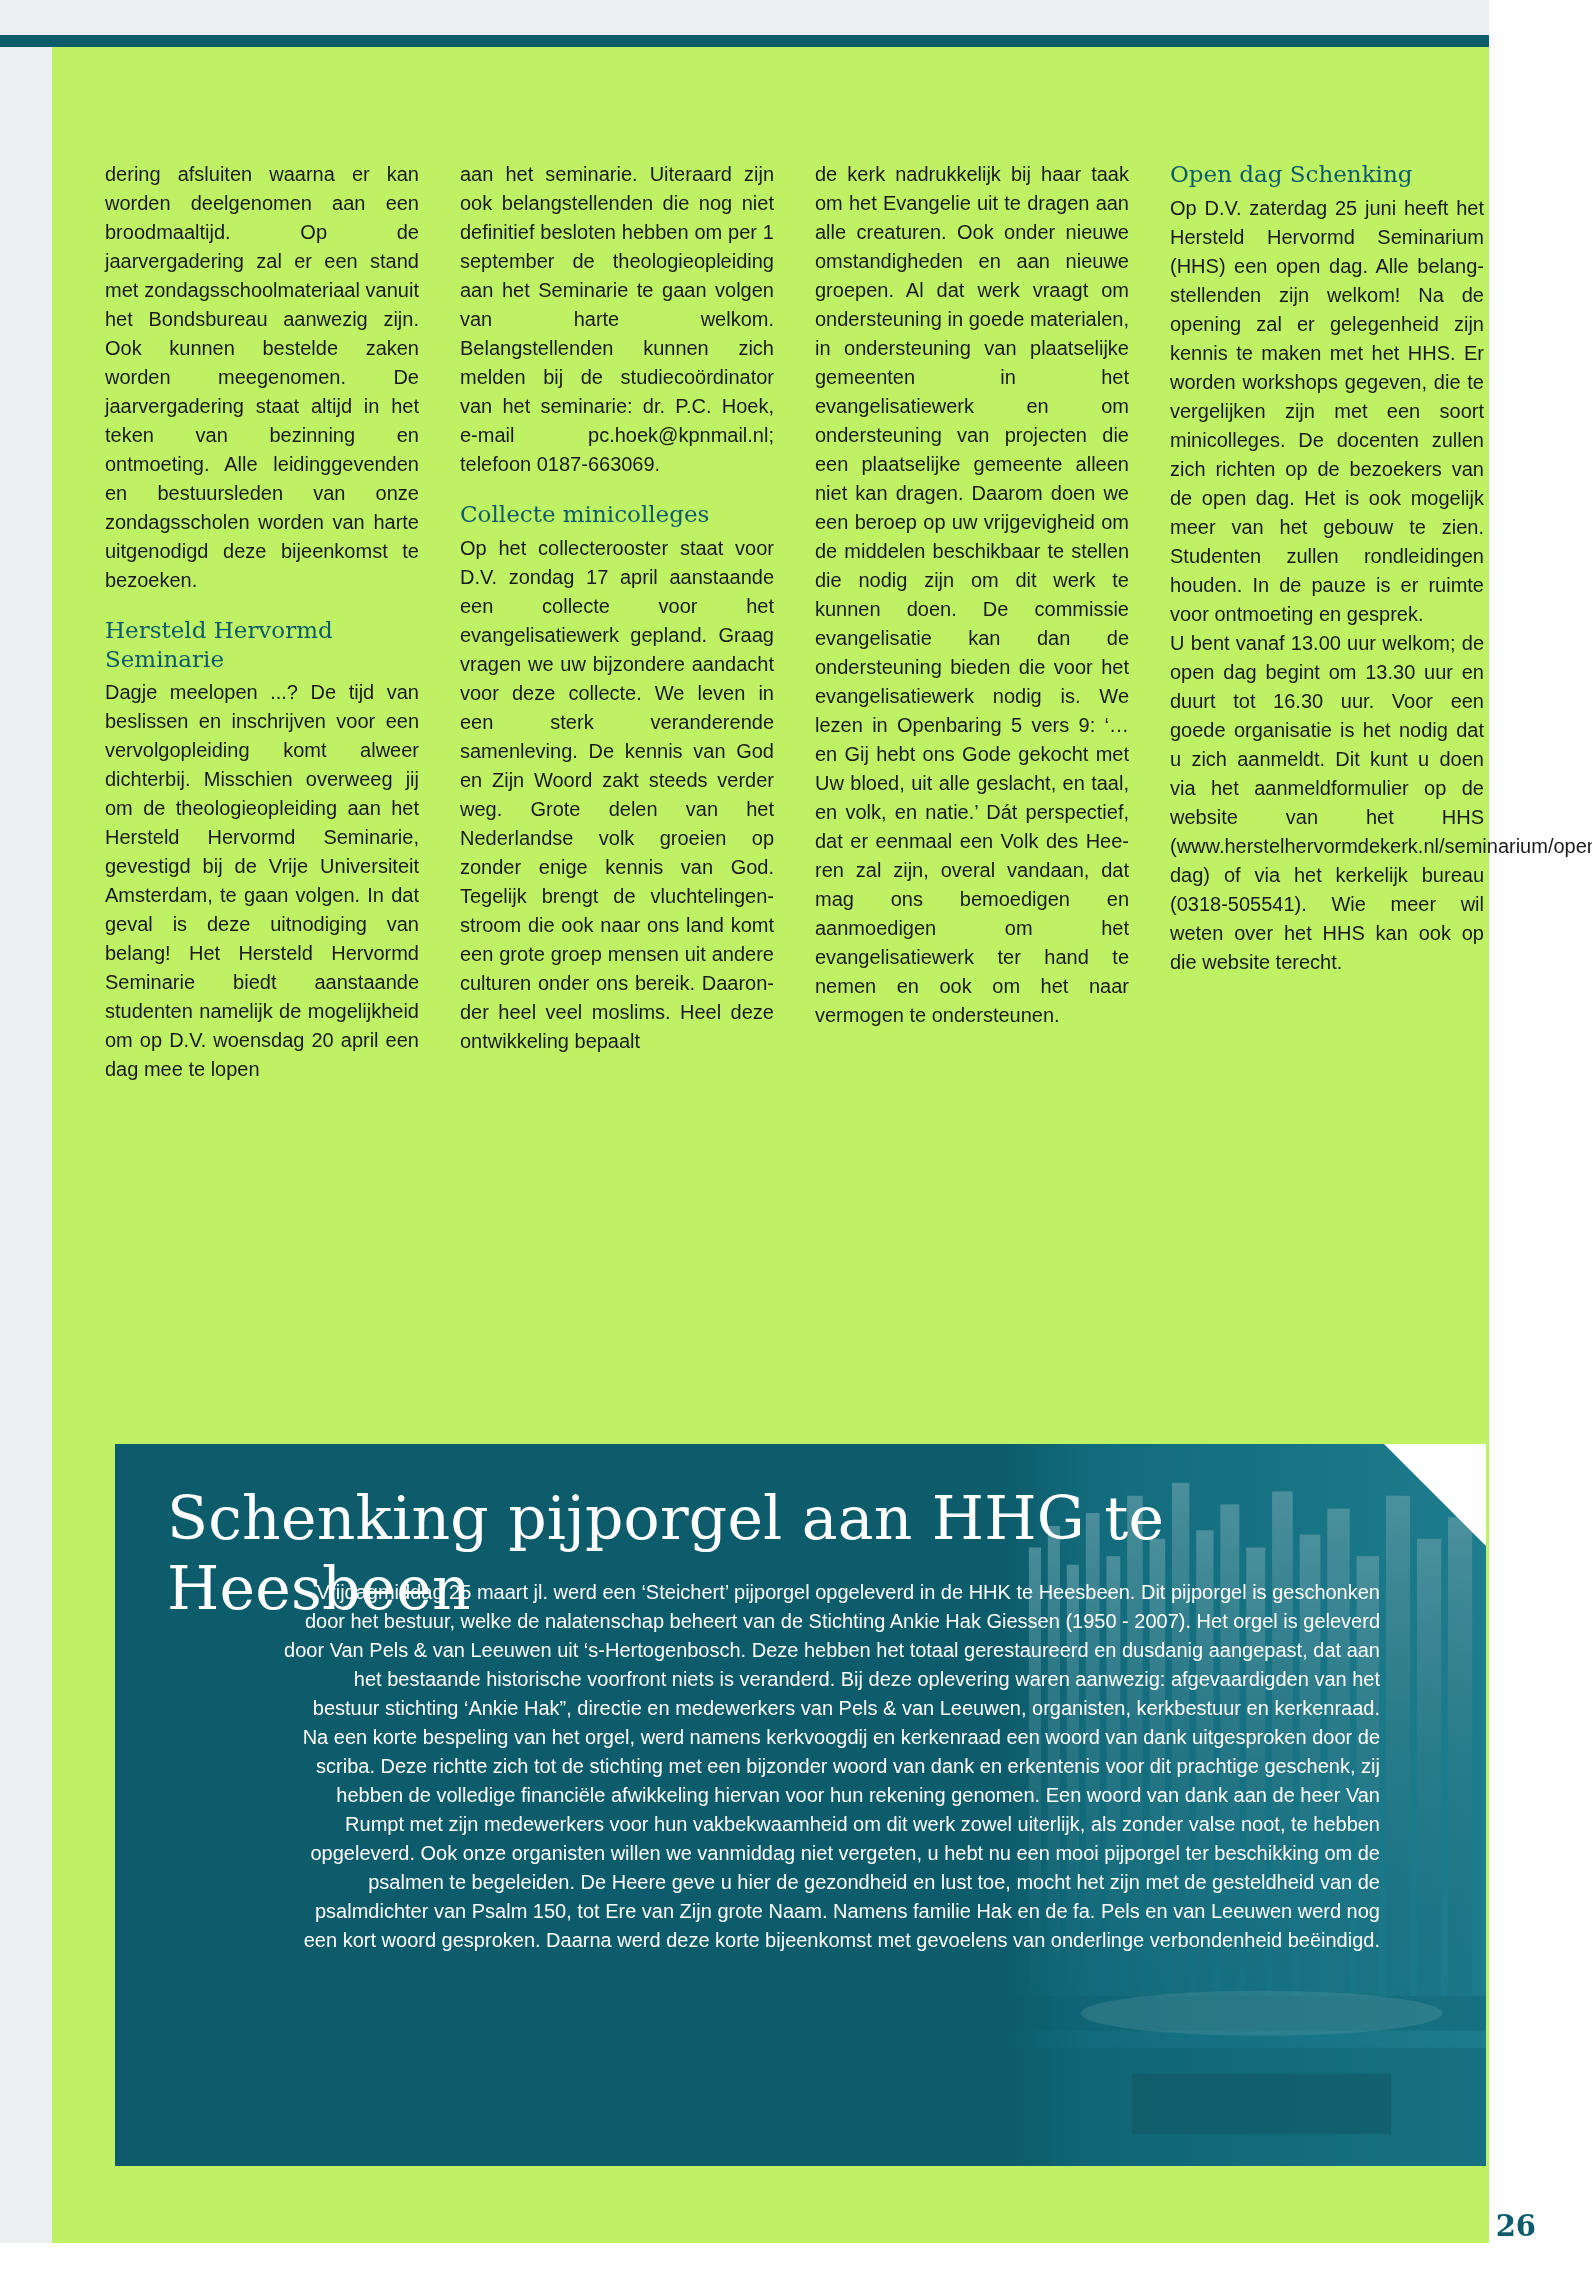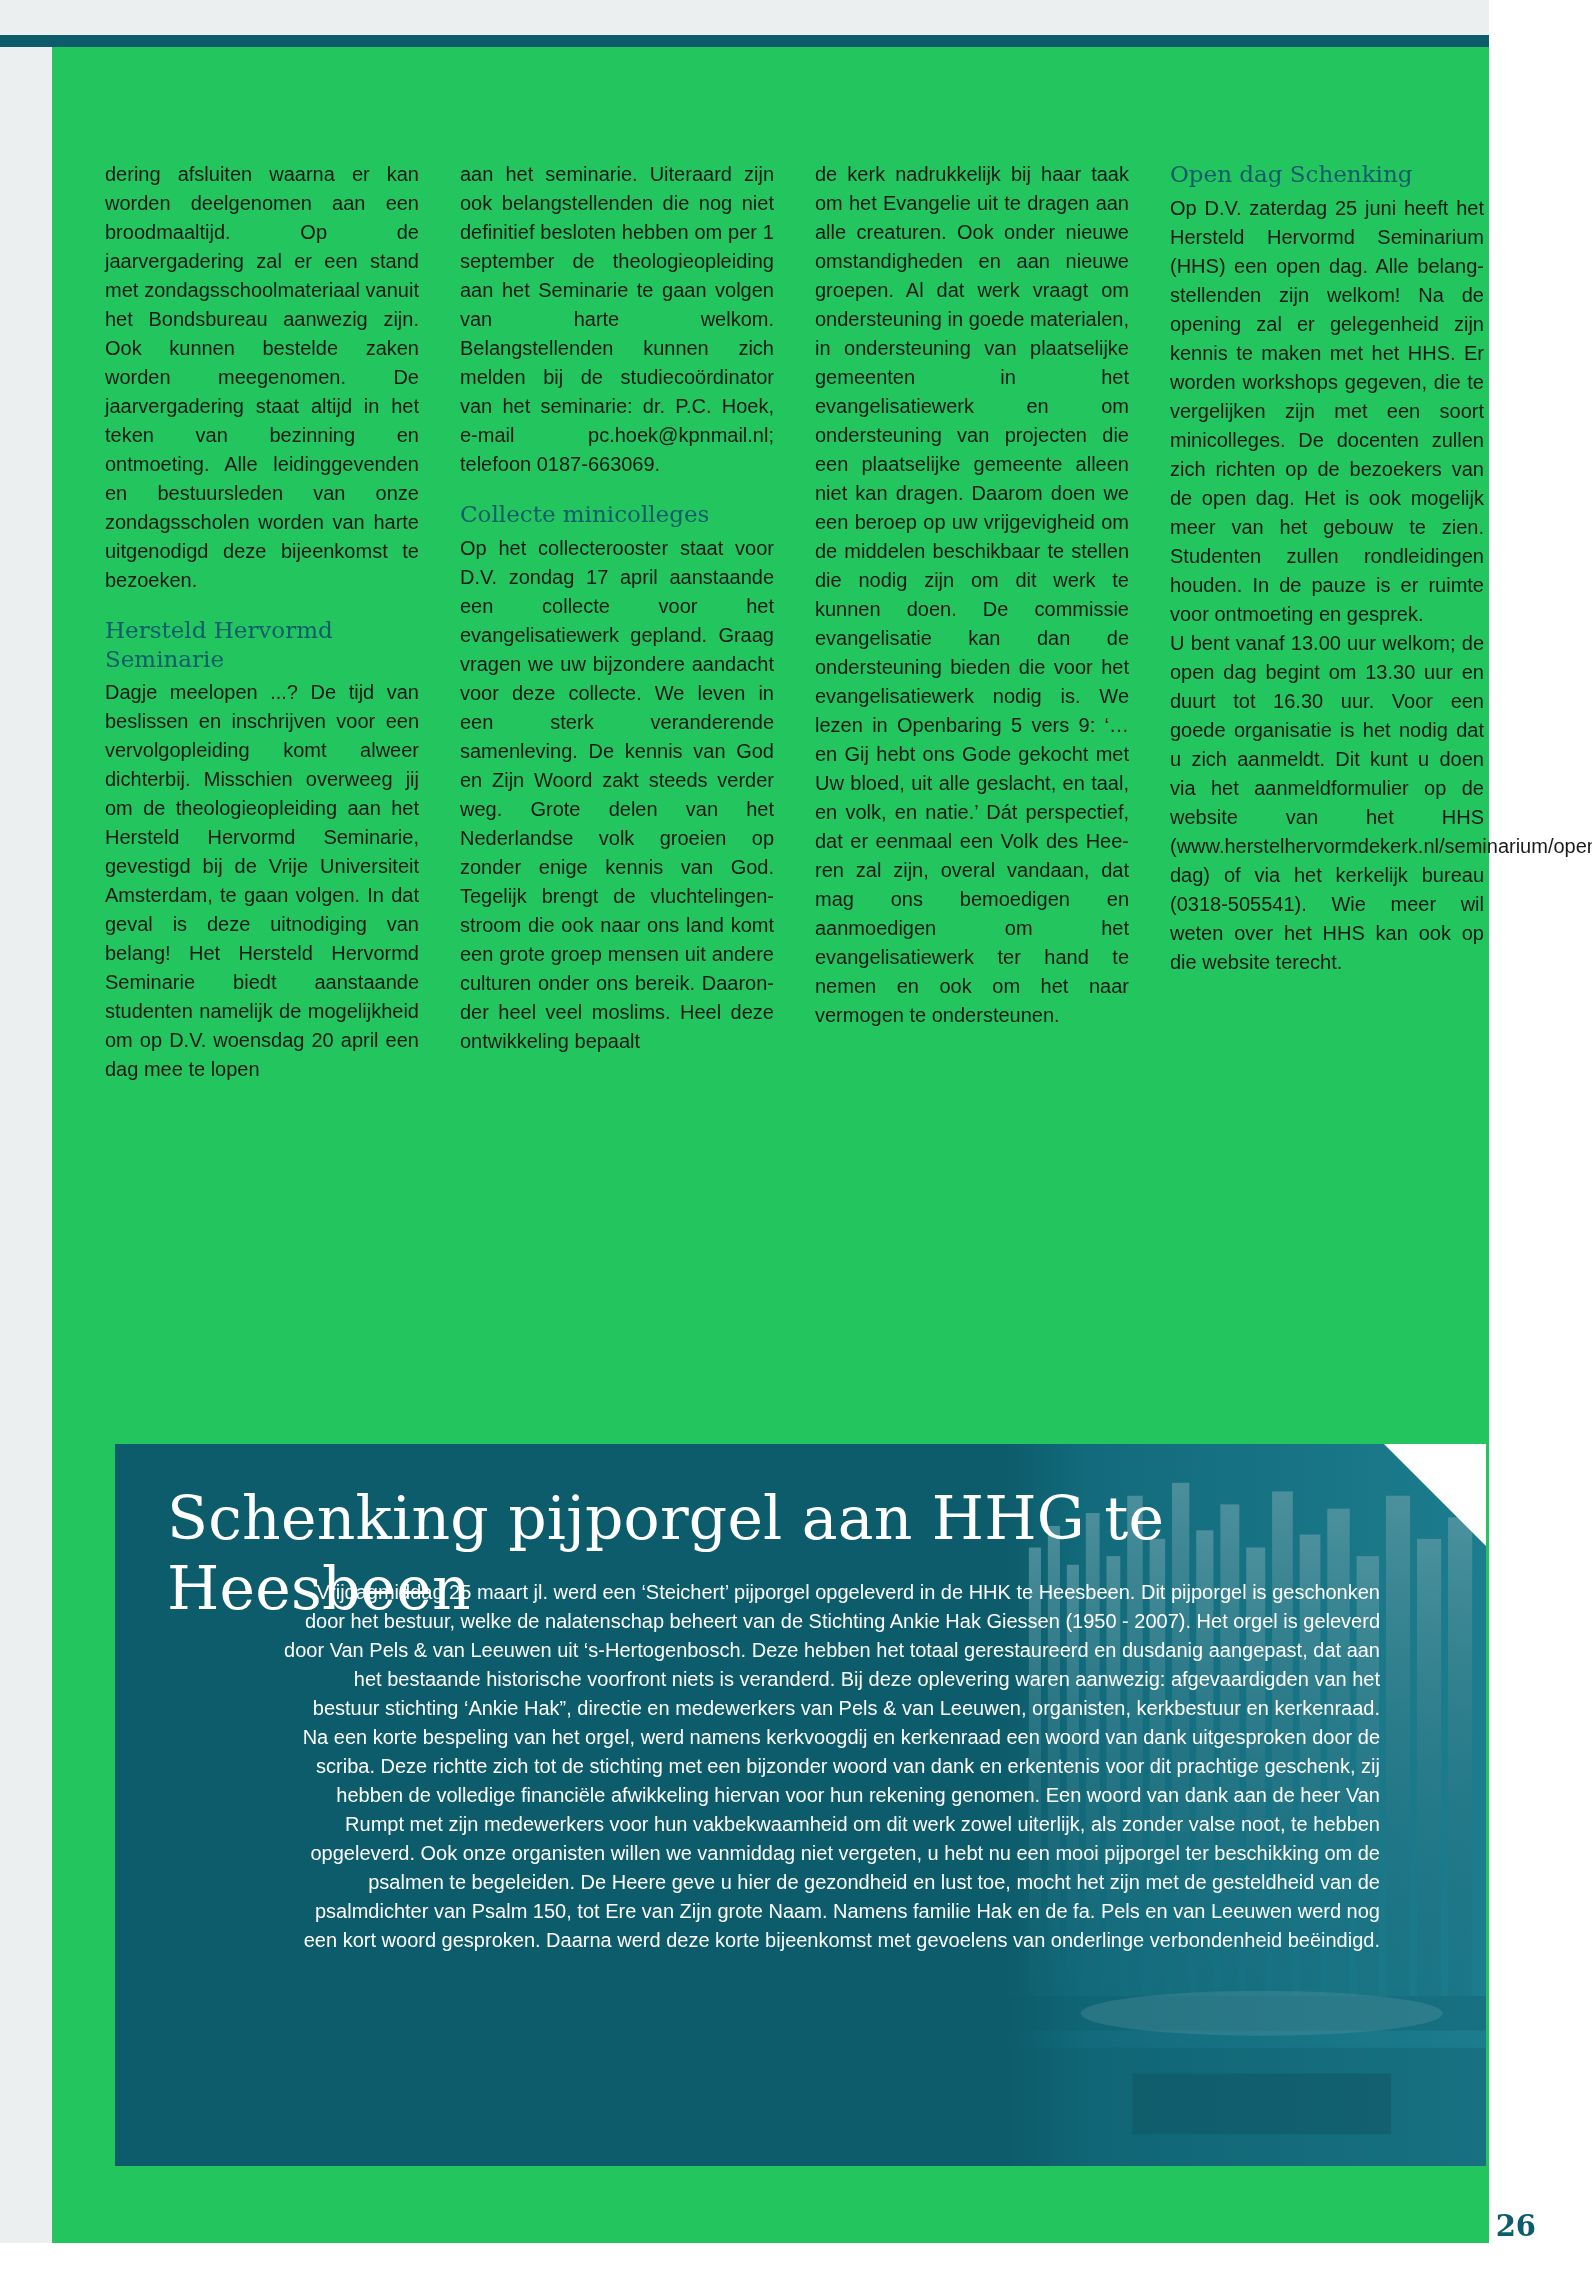--- a/index.html
+++ b/index.html
@@ -10,21 +10,21 @@
     width: 1592px;
     height: 2295px;
     background: #ffffff;
     font-family: "Liberation Sans", sans-serif;
     position: relative;
     overflow: hidden;
   }
   .page {
     position: absolute;
     inset: 0;
-    background: #22c55e;
+    background: #bef264;
     padding-left: 22px;
   }
   
   .top-bar {
     position: absolute;
     left: 0;
     top: 35px;
     width: 1489px;
     height: 12px;
     background: #0d5c6b;

